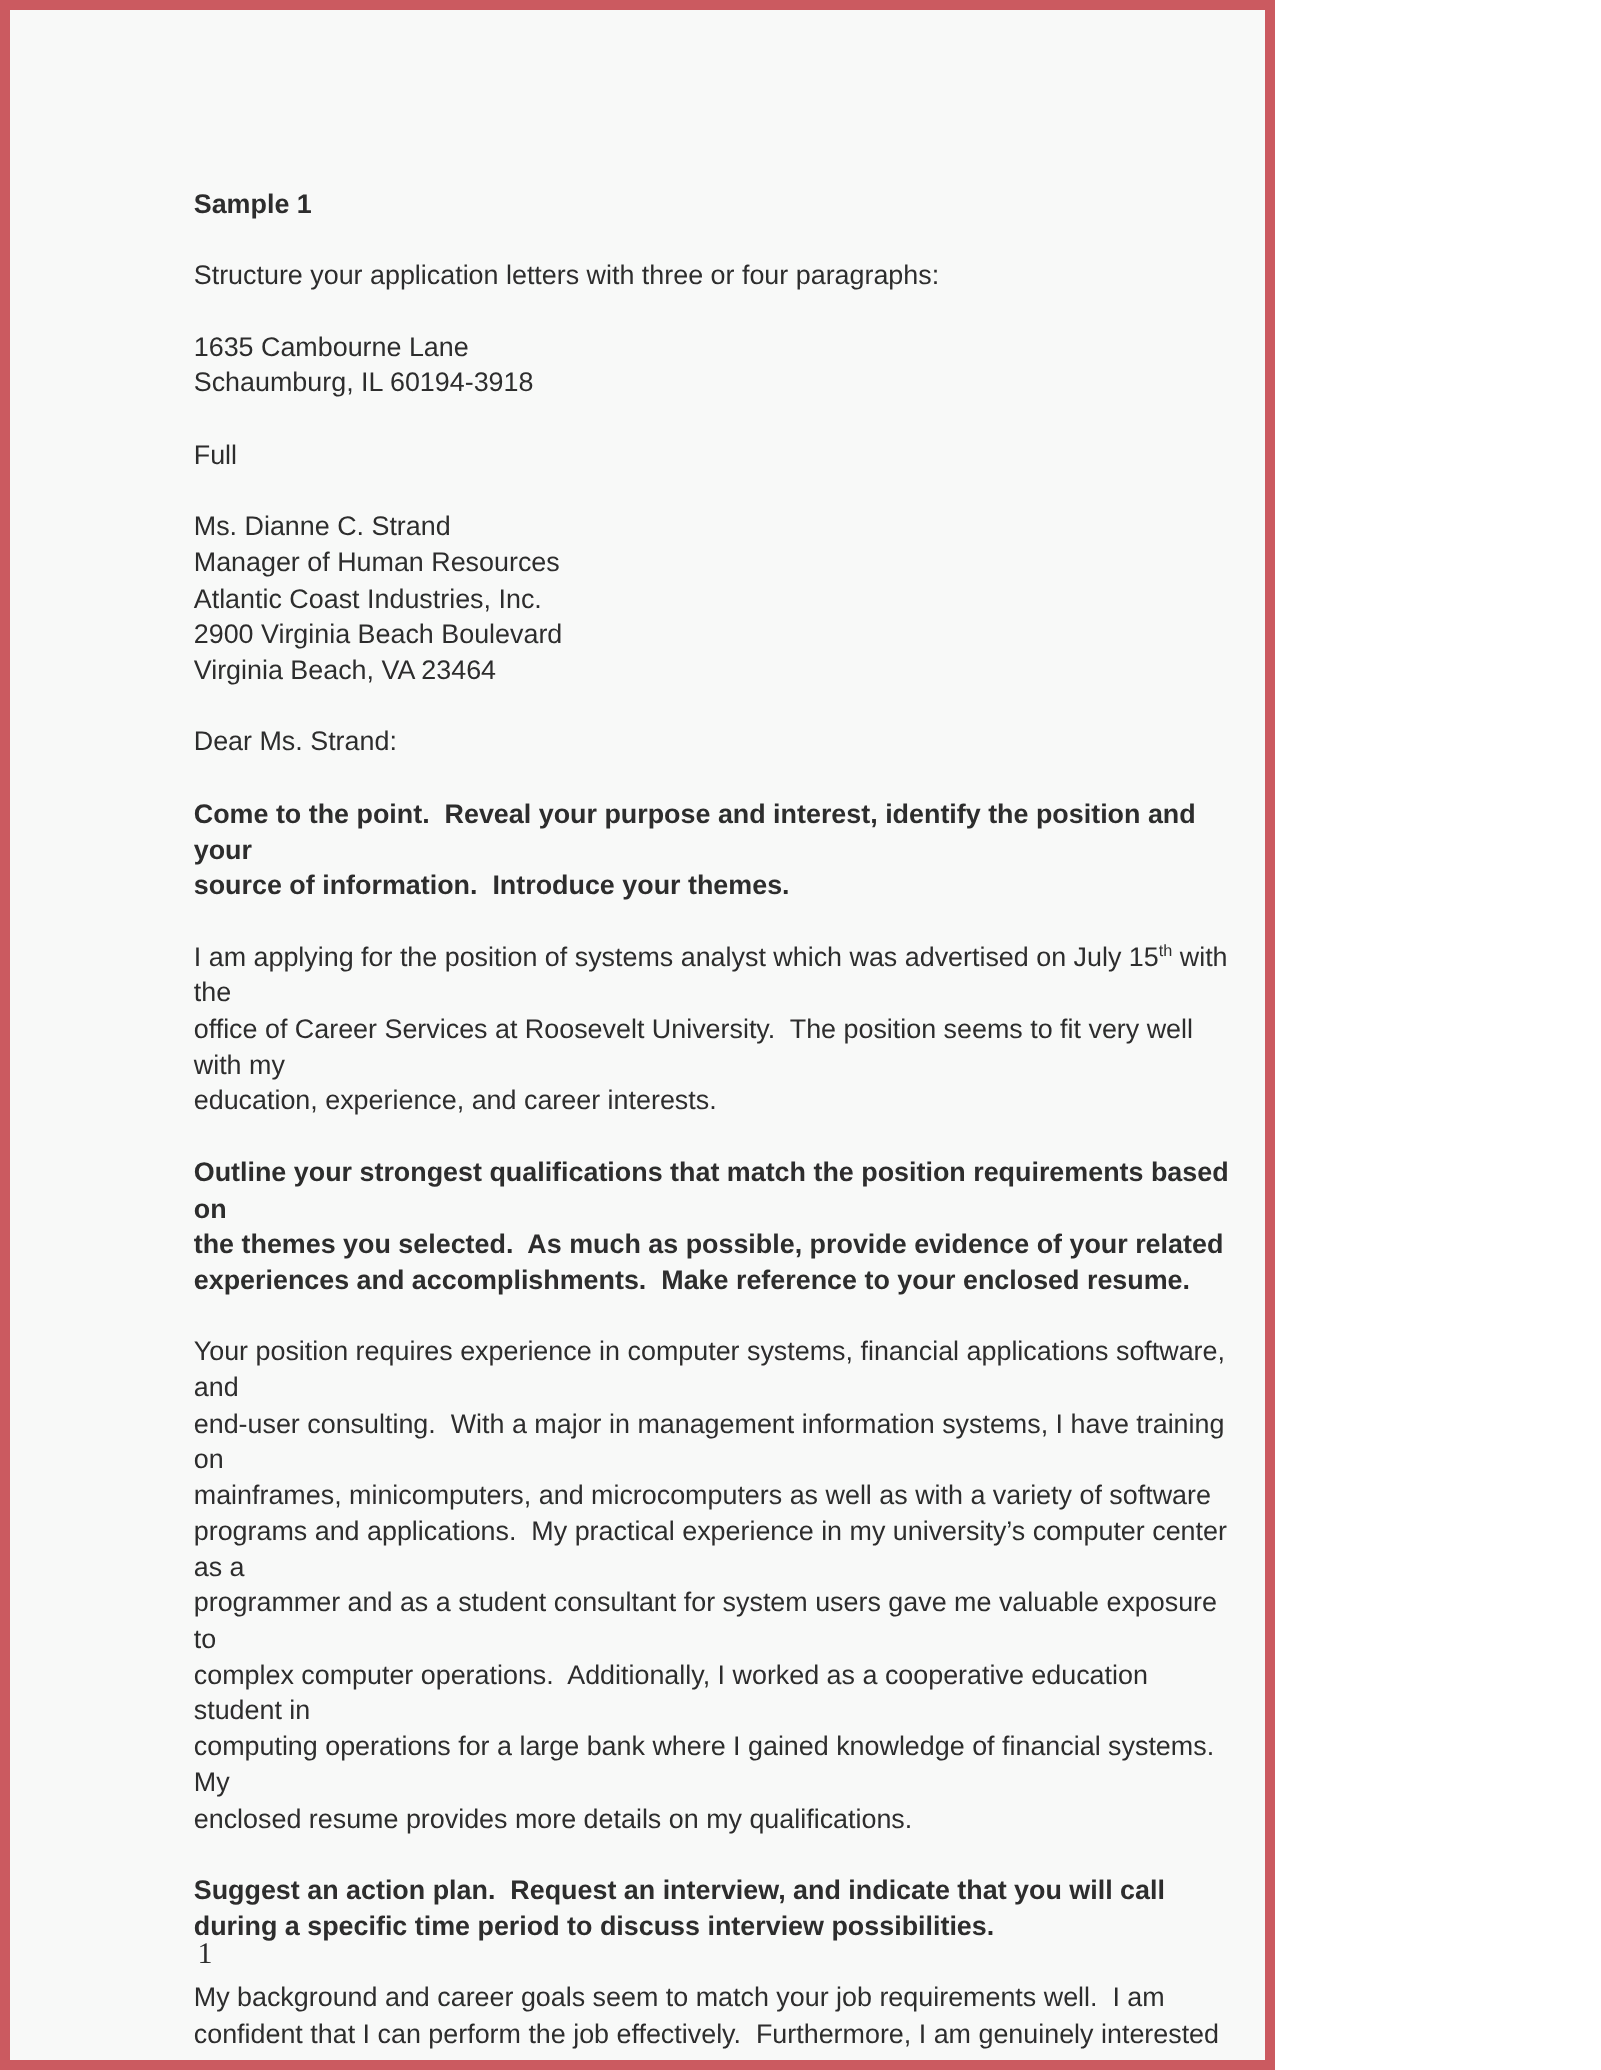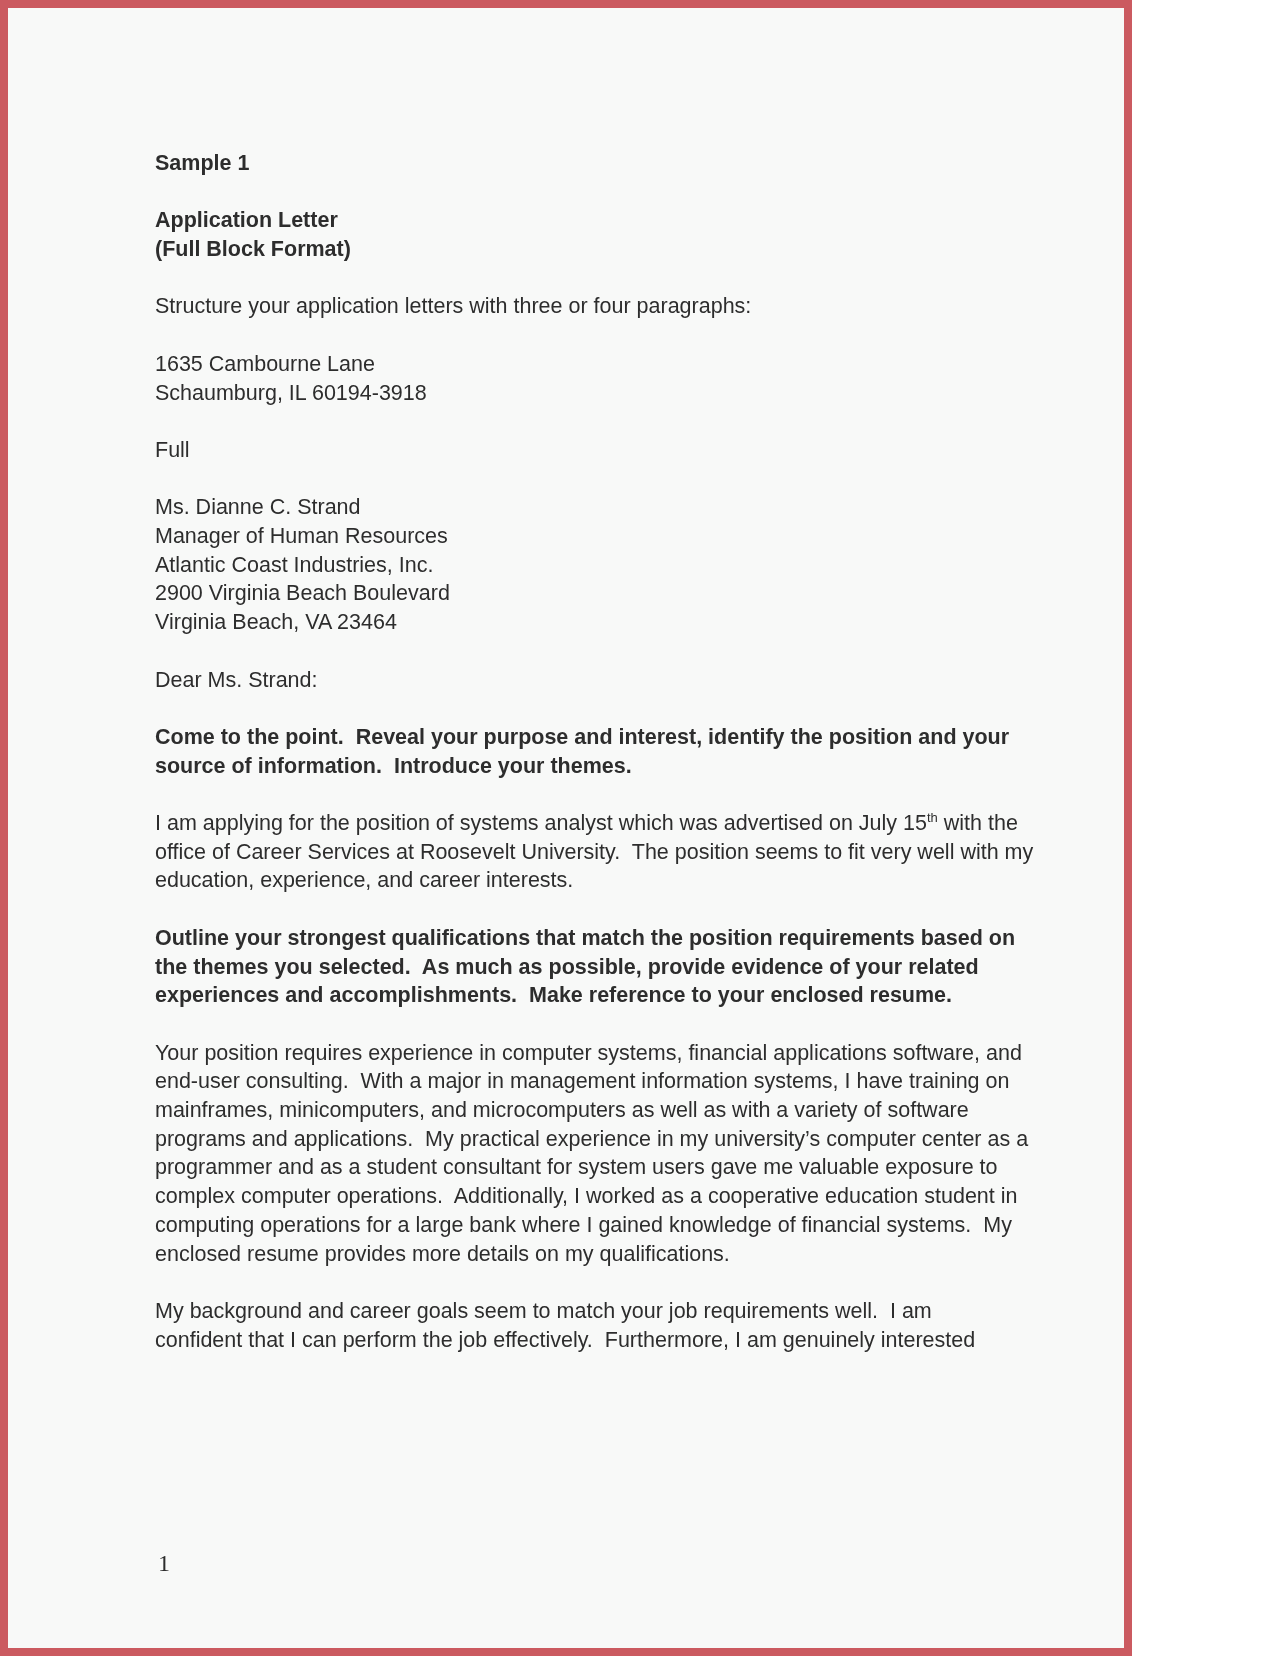--- a/index.html
+++ b/index.html
@@ -1,18 +1,18 @@
 <!DOCTYPE html>
 <html><head>
 <meta charset="utf-8">
 <style>
   html, body { margin: 0; padding: 0; background: #ffffff; }
   .page {
     position: relative;
-    width: 1132px;
+    width: 1020px;
     height: 1656px;
     box-sizing: border-box;
     border: 8px solid #4d7c0f;
     background: #f8f9f8;
     font-family: "Liberation Sans", sans-serif;
     color: #2d2d2d;
     overflow: hidden;
   }
   .content {
     padding: 141px 20px 0 147px;
@@ -37,22 +37,20 @@
     color: #2d2d2d;
     line-height: 28px;
   }
 </style>
 </head>
 <body>
 
 <div class="page" style="border-color: rgb(203, 90, 96); background: rgb(248, 249, 248);">
   <div class="content">
     <p class="b">Sample 1</p>
-    <p class="b pre">Application Letter
-(Full Block Format)</p>
     <p class="i">Structure your application letters with three or four paragraphs:</p>
     <p class="pre">1635 Cambourne Lane
 Schaumburg, IL 60194-3918</p>
     <p>Full</p>
     <p class="pre">Ms. Dianne C. Strand
 Manager of Human Resources
 Atlantic Coast Industries, Inc.
 2900 Virginia Beach Boulevard
 Virginia Beach, VA 23464</p>
     <p>Dear Ms. Strand:</p>
@@ -65,17 +63,19 @@
 the themes you selected.  As much as possible, provide evidence of your related
 experiences and accomplishments.  Make reference to your enclosed resume.</p>
     <p class="pre">Your position requires experience in computer systems, financial applications software, and
 end-user consulting.  With a major in management information systems, I have training on
 mainframes, minicomputers, and microcomputers as well as with a variety of software
 programs and applications.  My practical experience in my university’s computer center as a
 programmer and as a student consultant for system users gave me valuable exposure to
 complex computer operations.  Additionally, I worked as a cooperative education student in
 computing operations for a large bank where I gained knowledge of financial systems.  My
 enclosed resume provides more details on my qualifications.</p>
+    <p class="b pre">Suggest an action plan.  Request an interview, and indicate that you will call
+during a specific time period to discuss interview possibilities.</p>
     <p class="pre">My background and career goals seem to match your job requirements well.  I am
 confident that I can perform the job effectively.  Furthermore, I am genuinely interested</p>
   </div>
   <div class="pageno">1</div>
 </div>
 
 </body></html>

